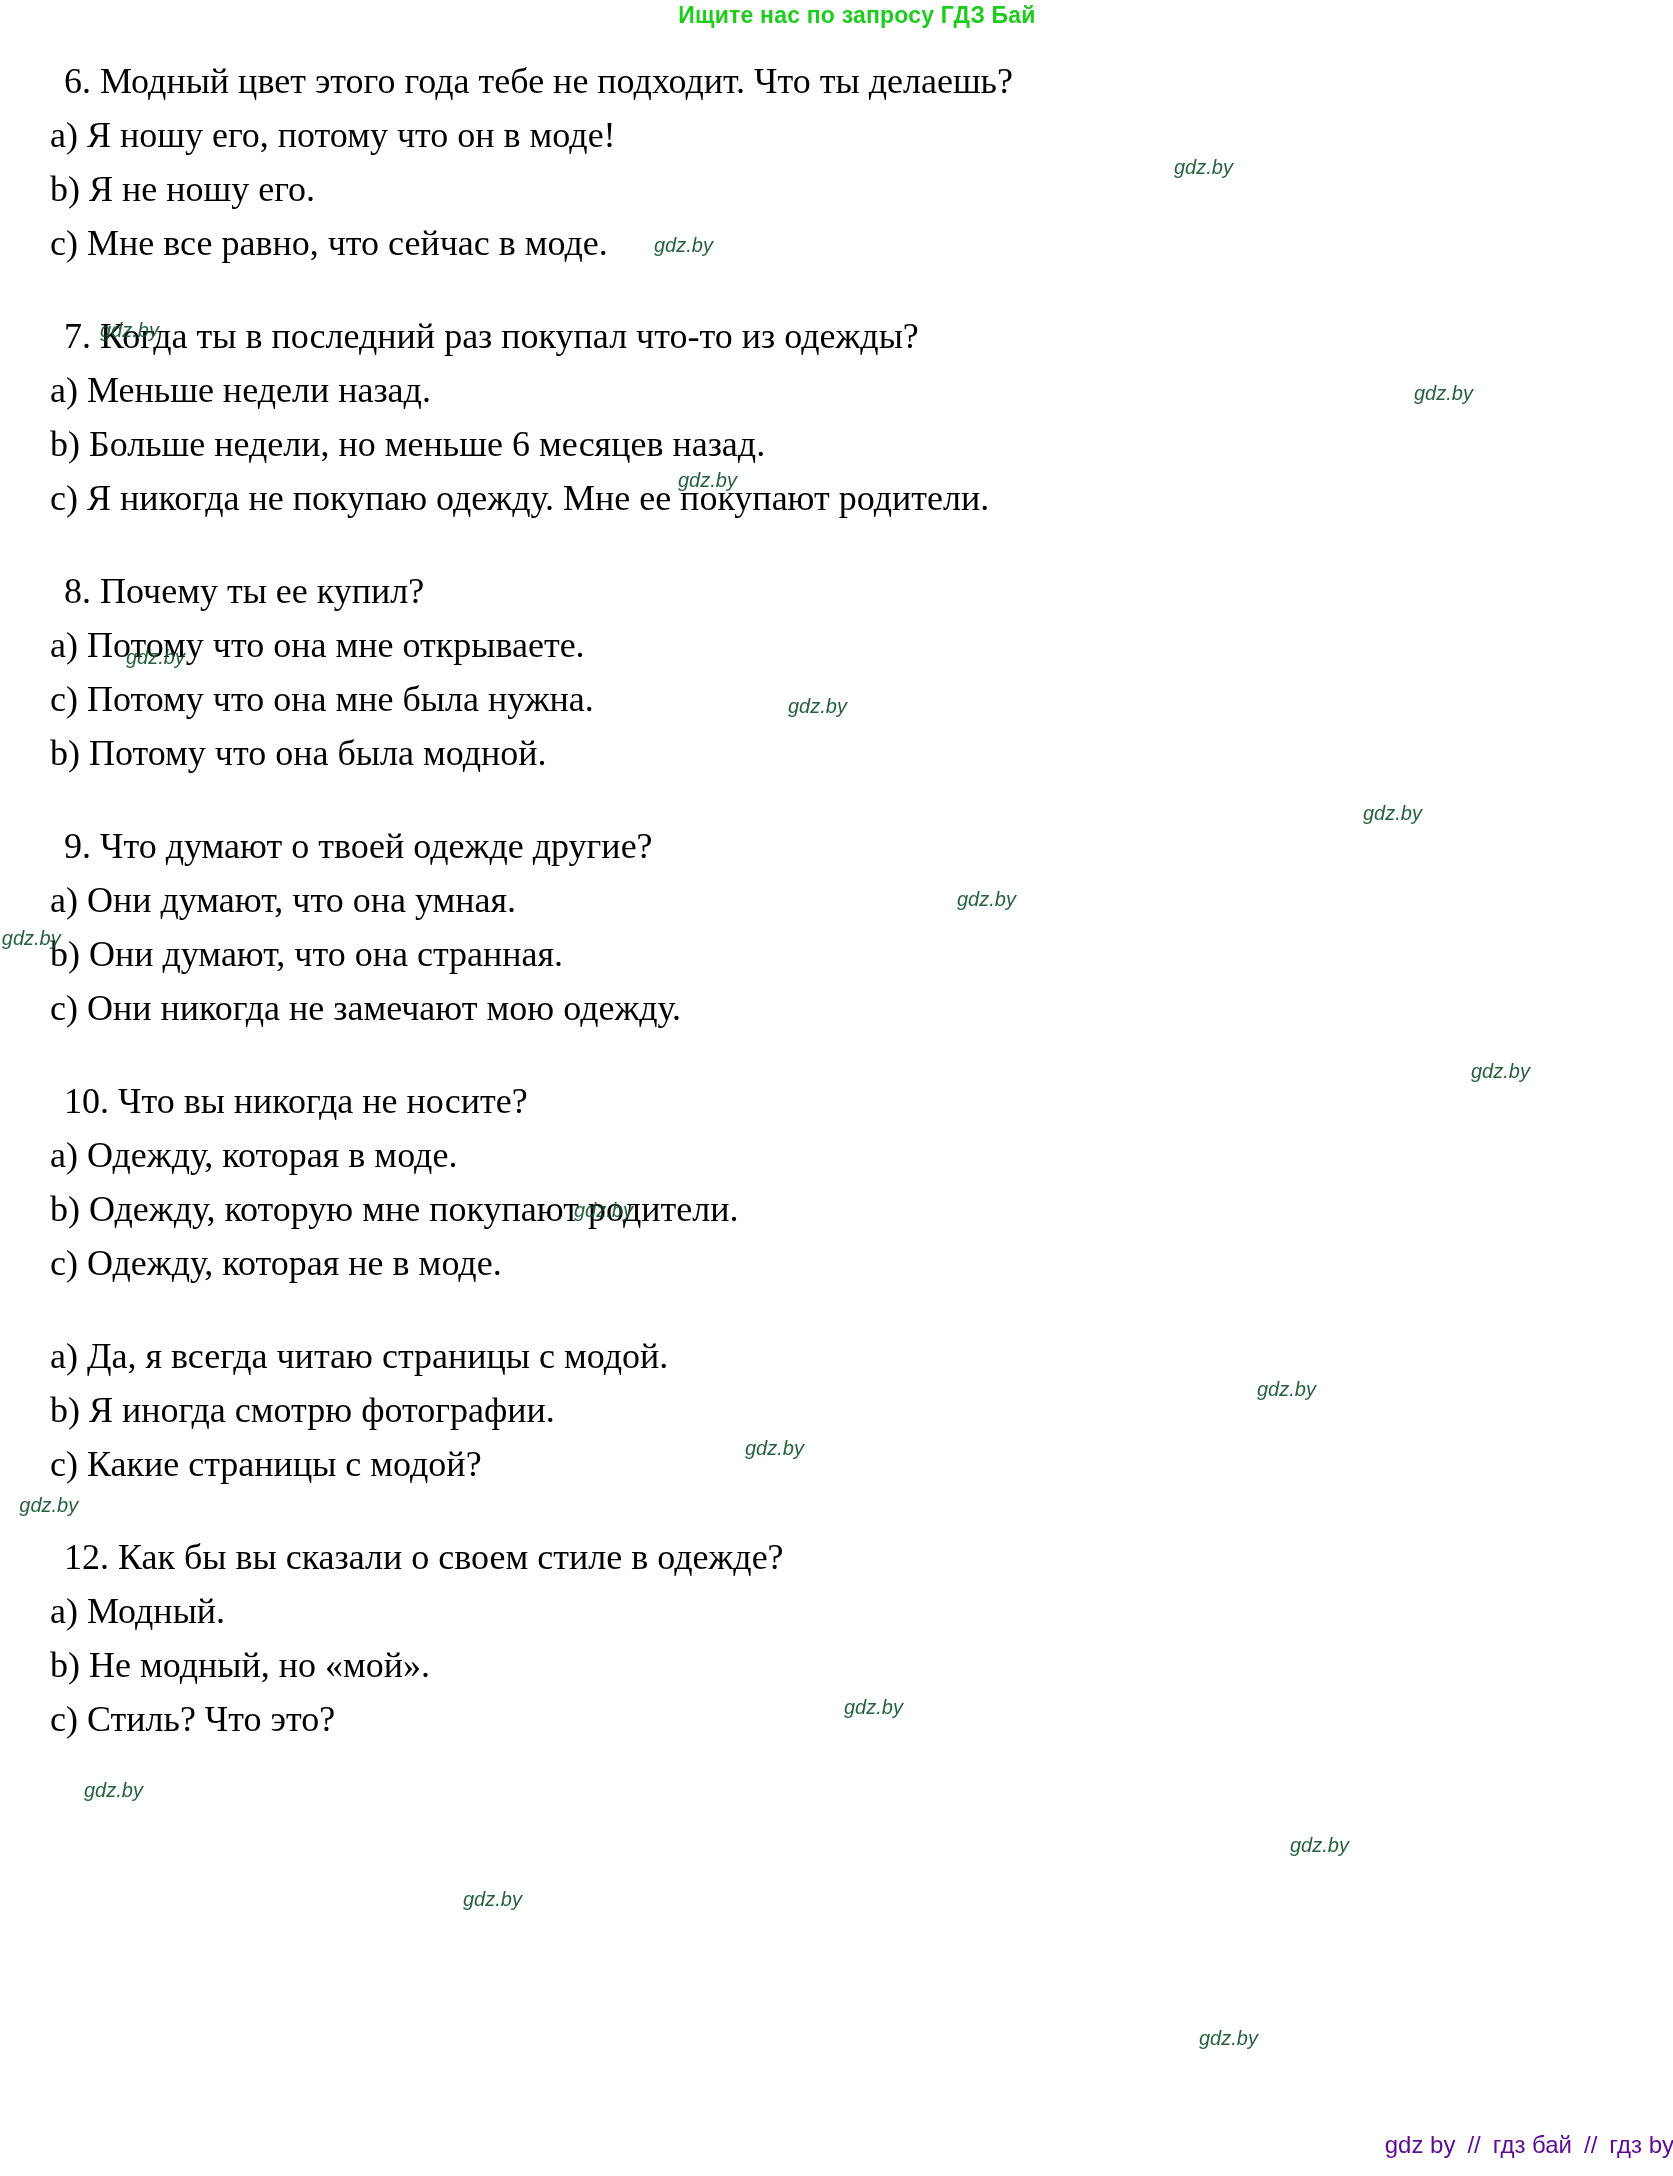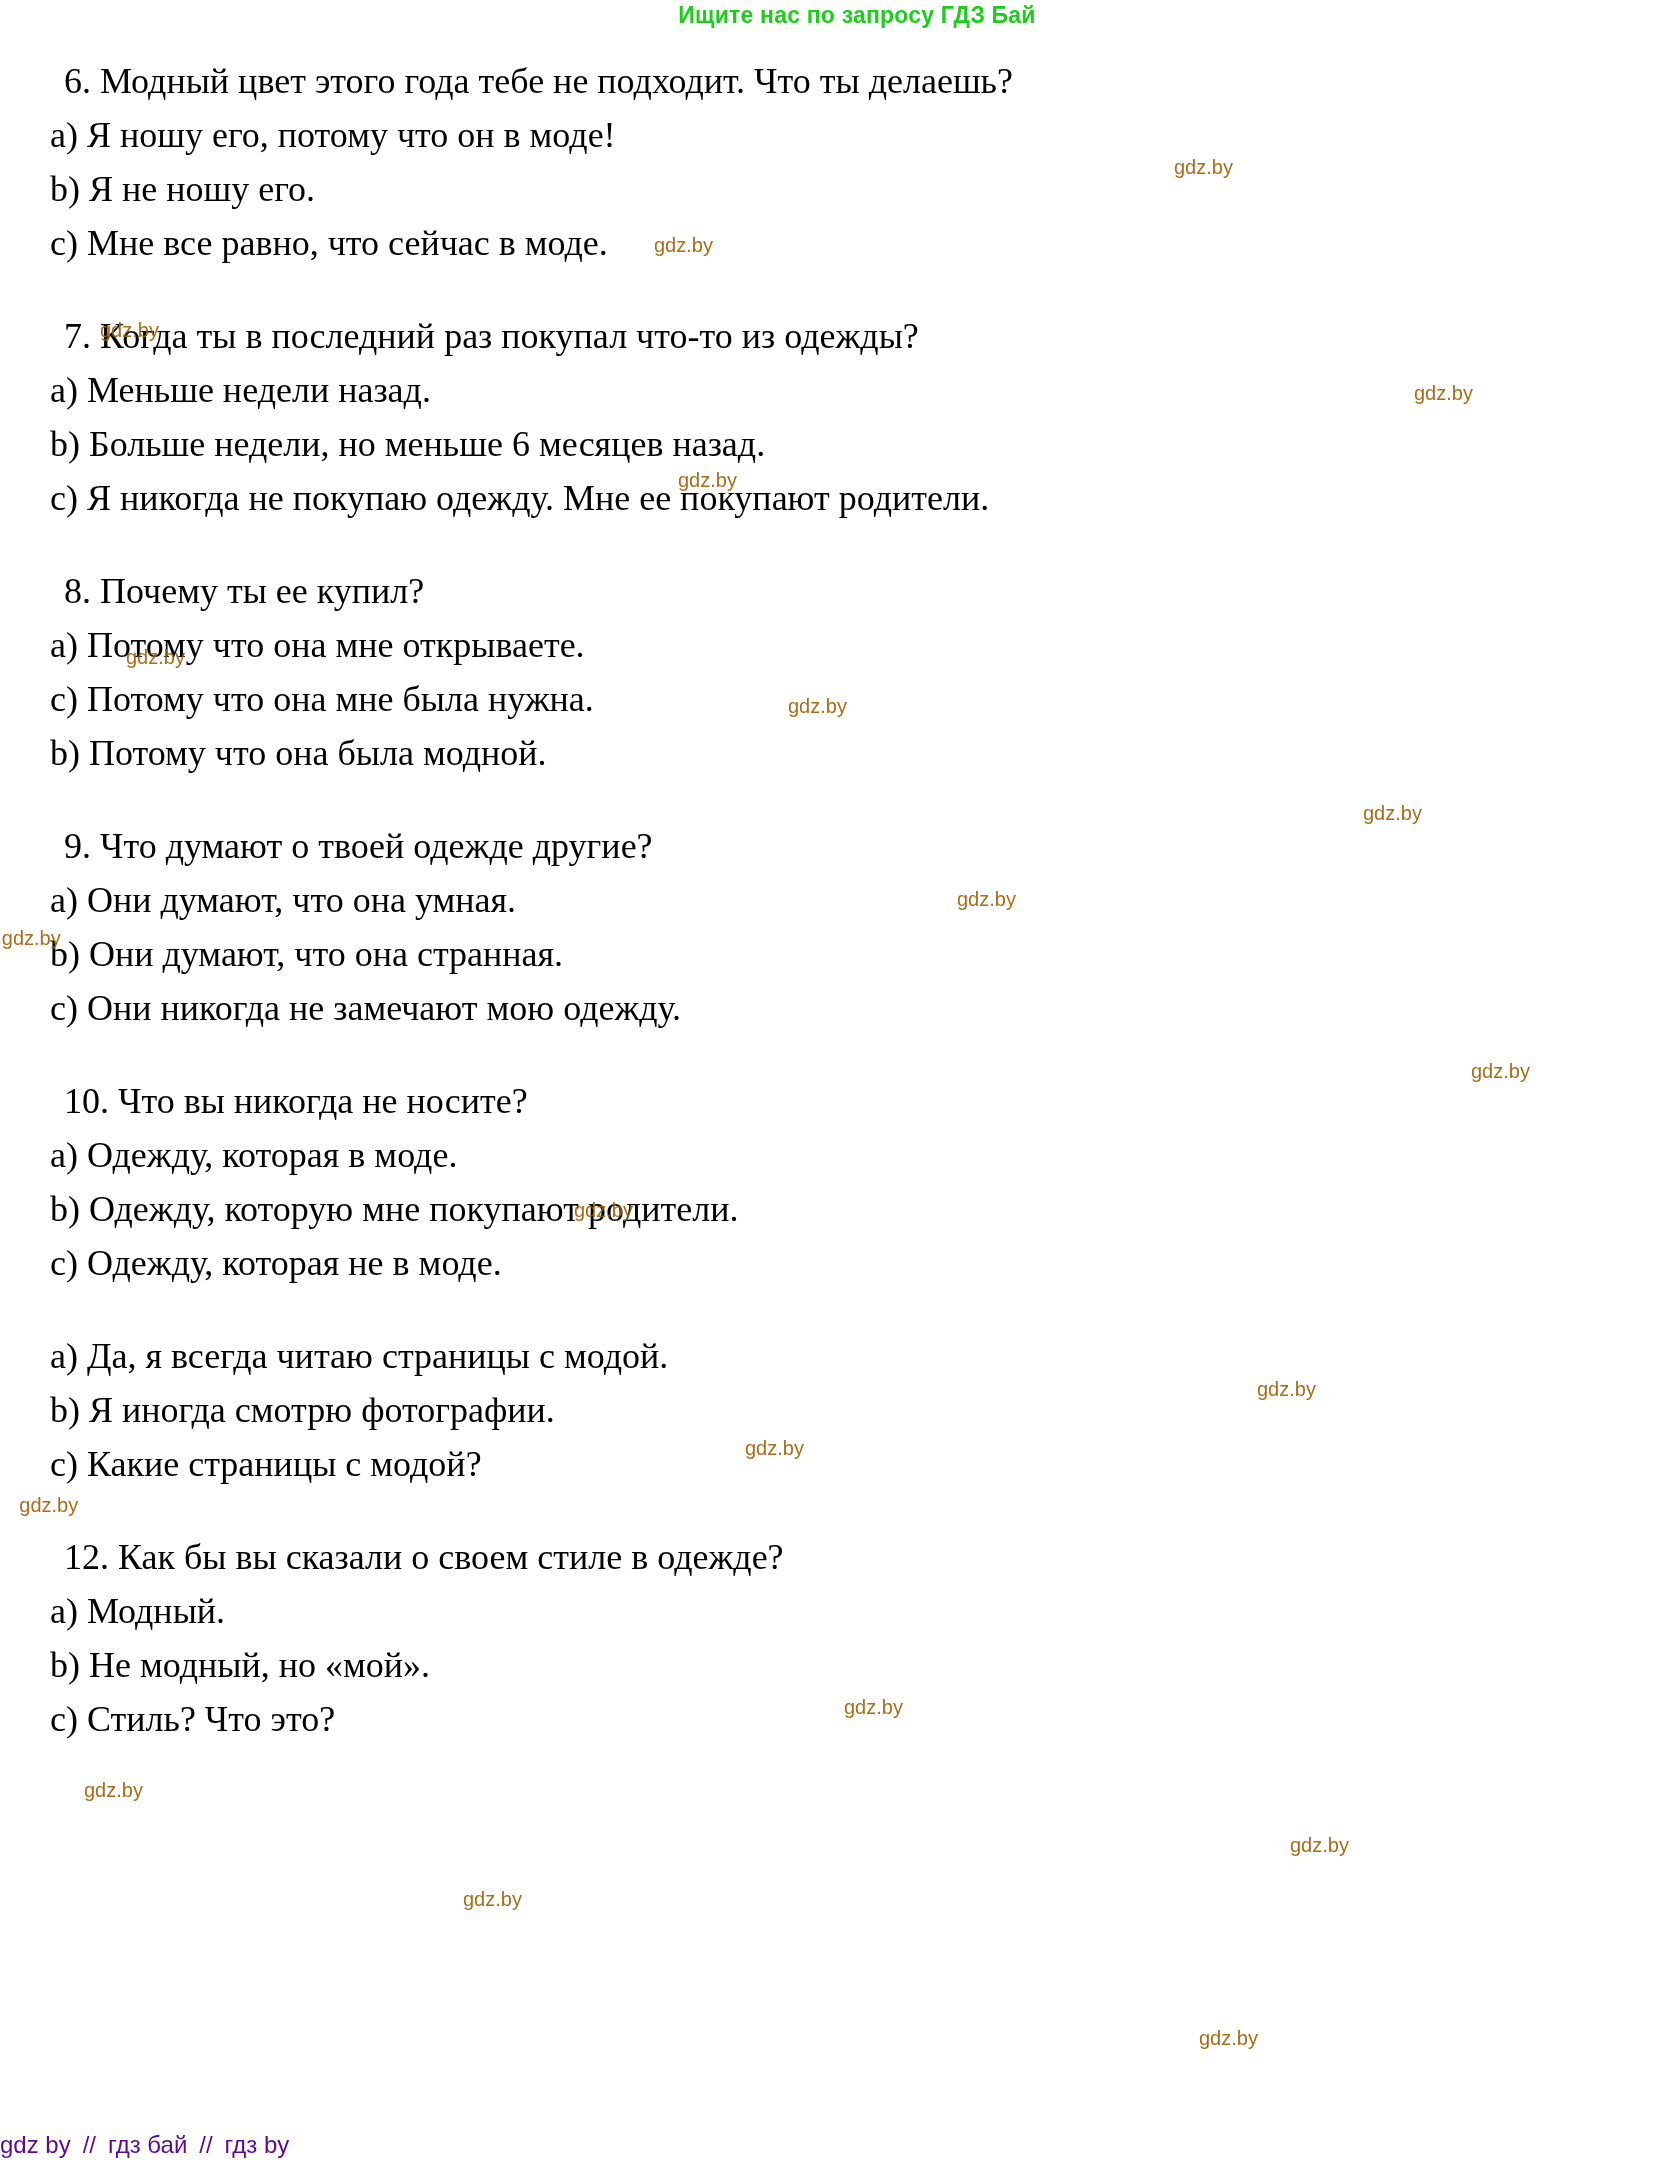--- a/index.html
+++ b/index.html
@@ -57,32 +57,33 @@
   .q-line.opt {
     padding-left: 50px;
   }
 
   
   .wm {
     position: absolute;
     font-family: "Liberation Sans", "DejaVu Sans", sans-serif;
     font-size: 20px;
     line-height: 20px;
-    color: #a16207;
+    color: #14532d;
     white-space: nowrap;
     opacity: 0.92;
+    font-style: italic;
   }
 
   
   .site-footer {
     position: absolute;
     left: 0;
     bottom: 16px;
     width: 1674px;
-    text-align: left;
+    text-align: right;
     font-family: "Liberation Sans", "DejaVu Sans", sans-serif;
     font-size: 24px;
     line-height: 30px;
     color: #5c0b93;
     white-space: nowrap;
   }
   .site-footer .sep { padding: 0 5.3px; }
 </style>
 </head>
 <body>

